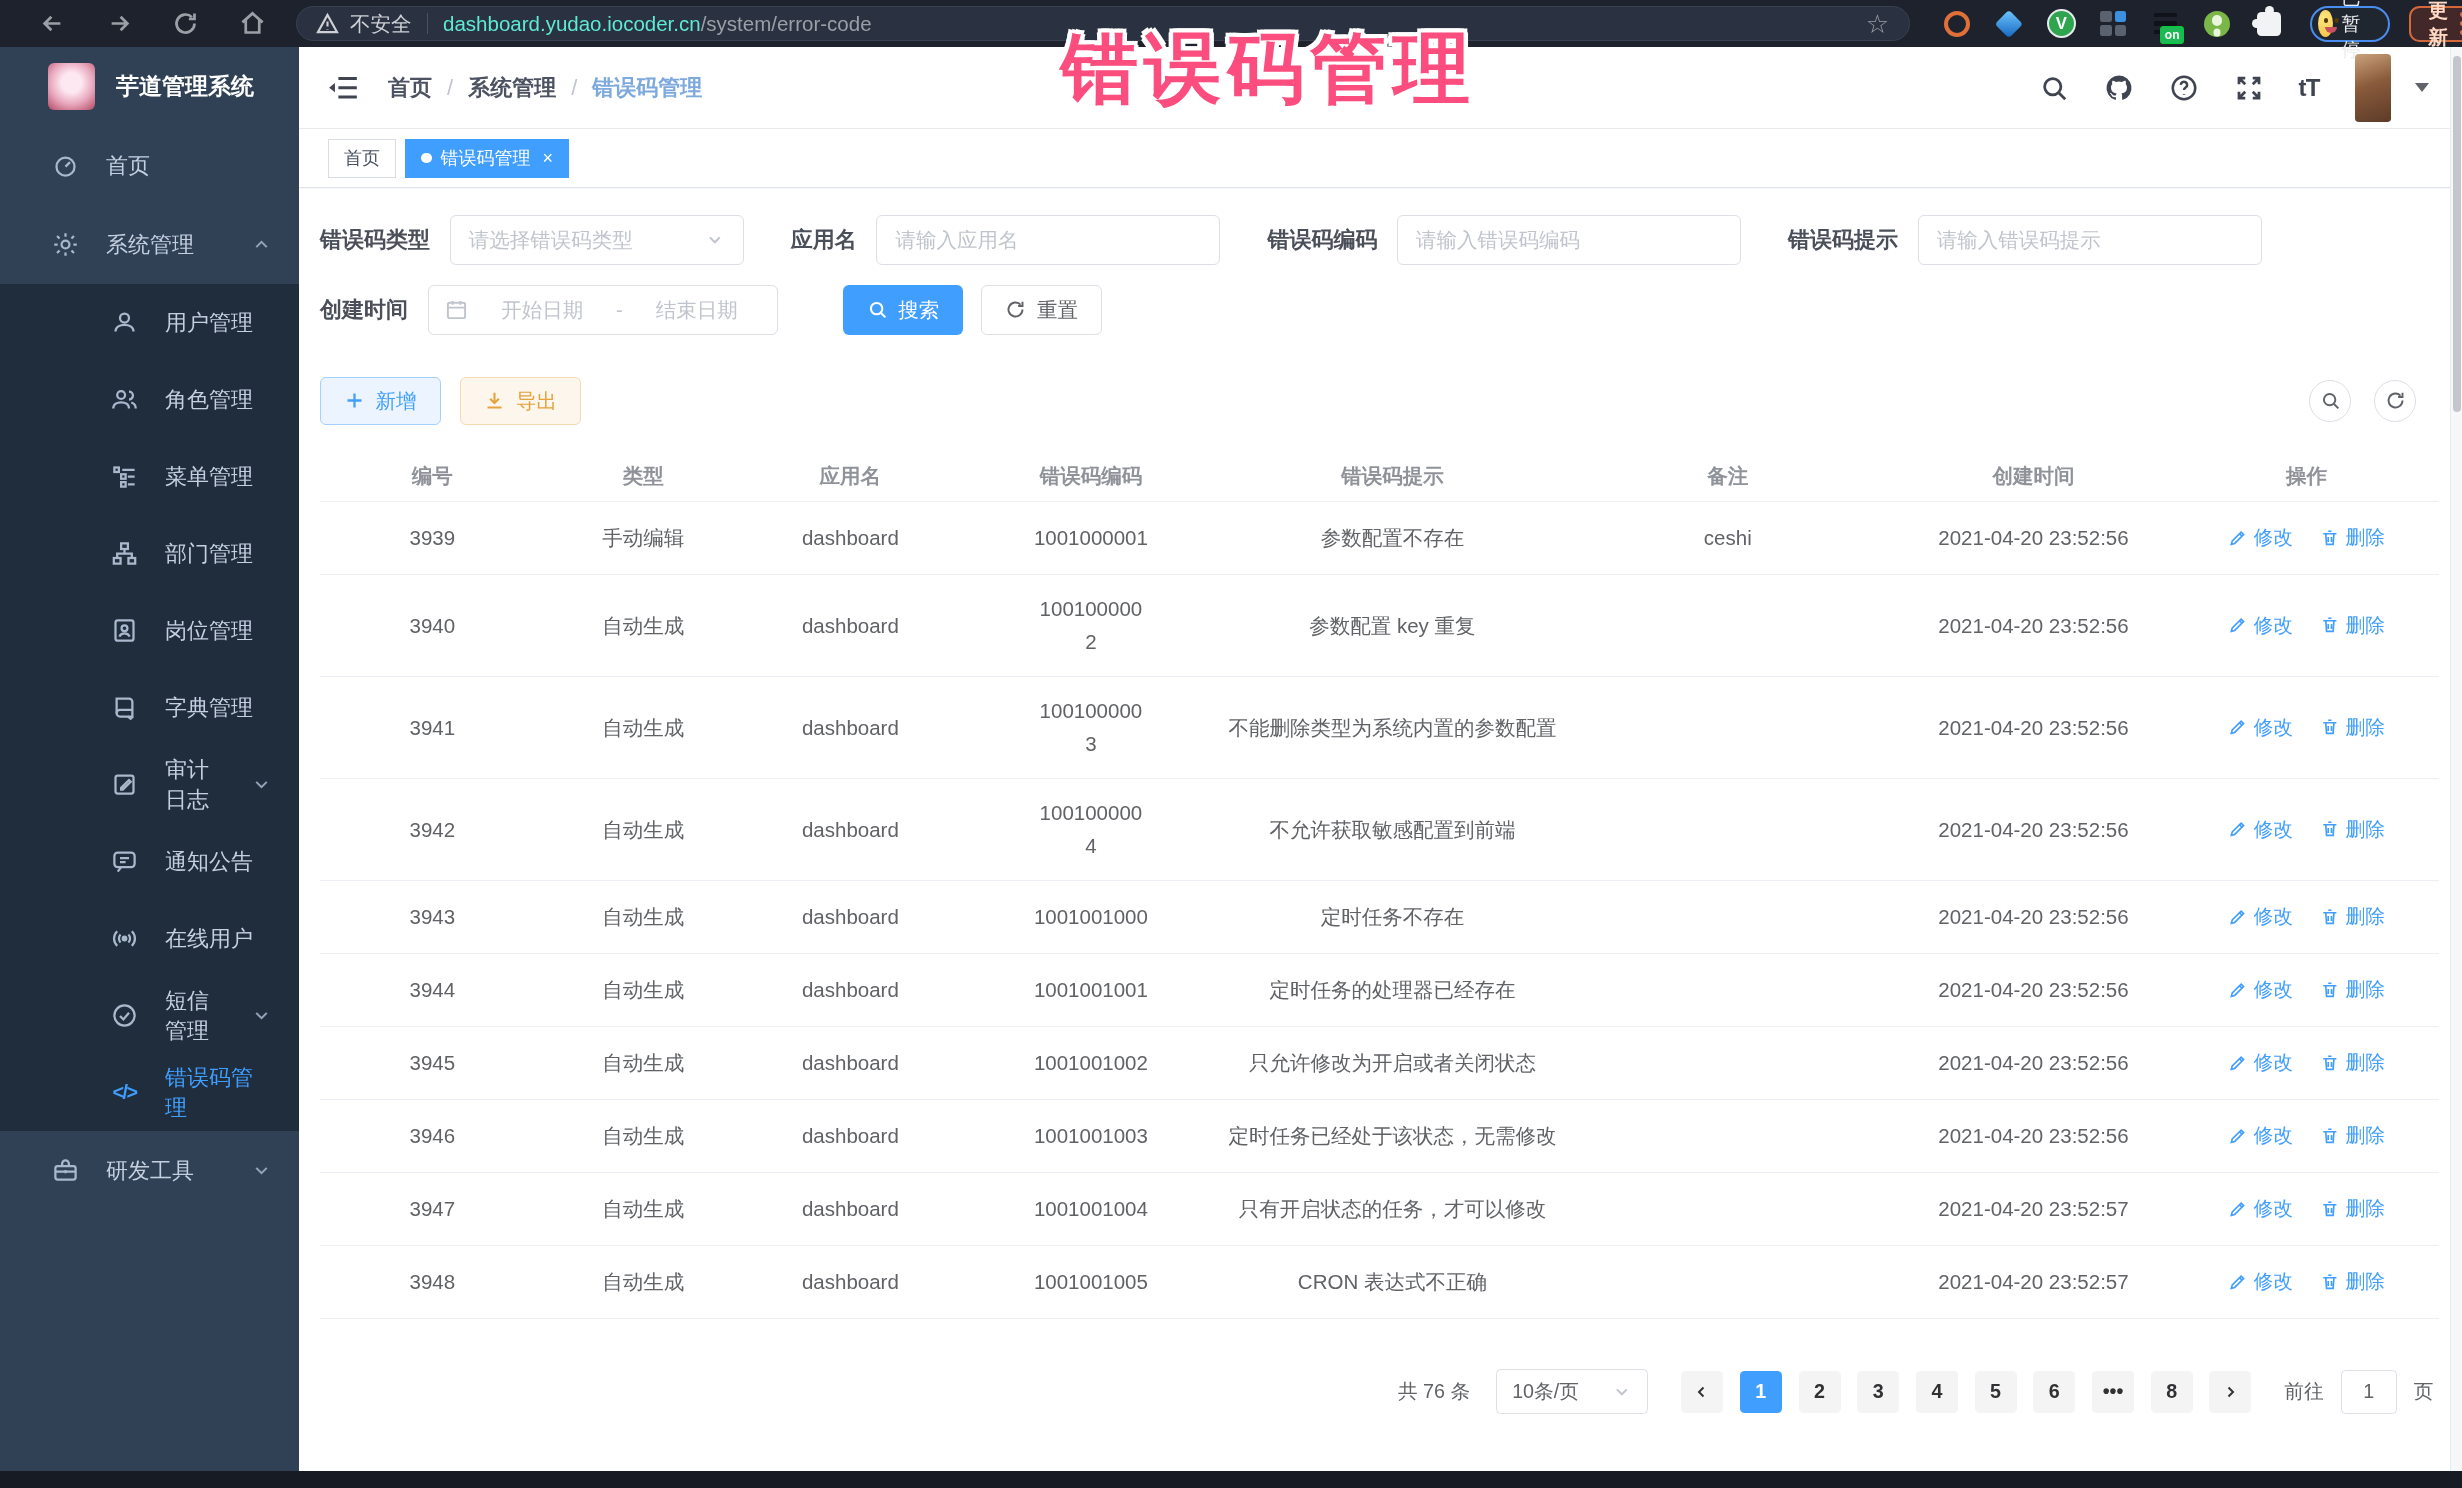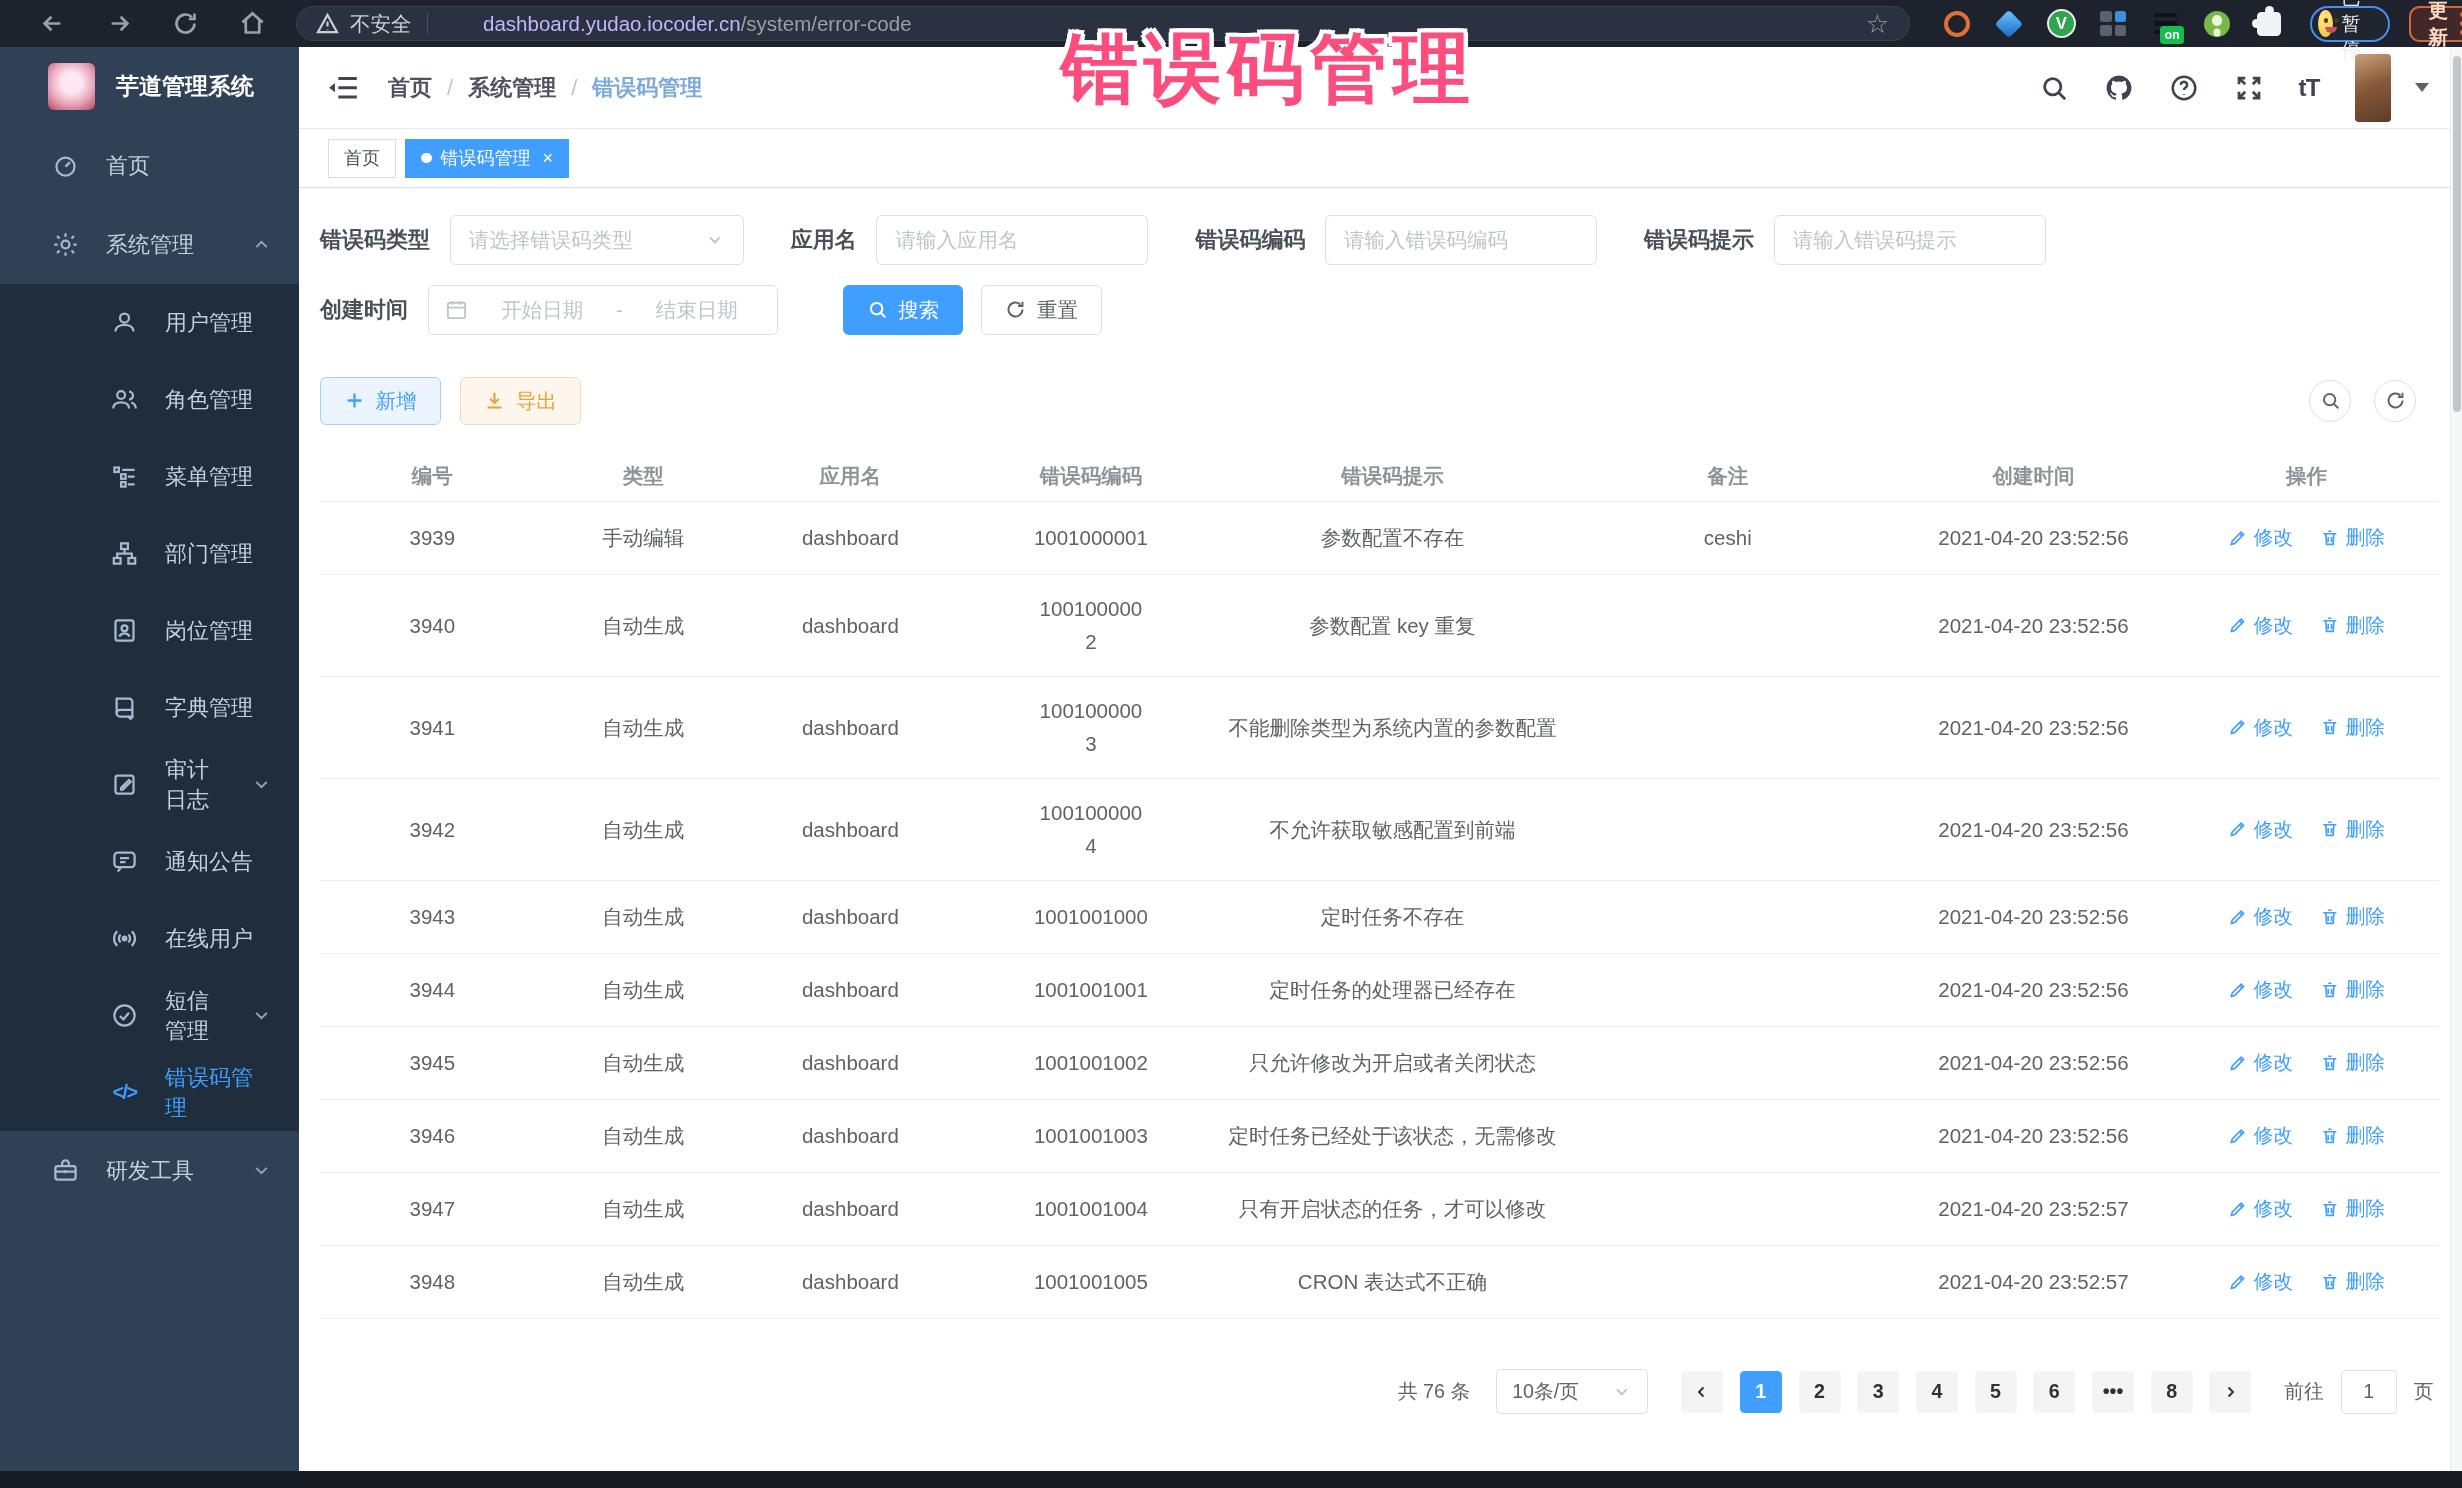--- a/index.html
+++ b/index.html
@@ -7,21 +7,21 @@
   #app { position:relative; width:2462px; height:1488px; background:#fff; overflow:hidden; }
 
   
   .browser-bar { position:absolute; top:0; left:0; right:0; height:47px; background:#1d222c; display:flex; align-items:center; padding:0 19.7px; z-index:5; }
   .nav-ic { width:27px; height:27px; margin:0 19.7px; color:#9aa0a6; flex:0 0 auto; }
   .nav-ic svg { width:100%; height:100%; }
   .url-pill { height:35px; flex:0 0 1614px; border-radius:17.4px; background:#2a3140; border:0.8px solid #394souffle150; border:0.8px solid #394150; display:flex; align-items:center; padding:0 19.7px; margin-left:10.6px; }
   .warn-ic { width:23px; height:23px; color:#cdd1d6; margin-right:10.6px; }
   .sec-label { color:#cdd1d6; font-size:20.5px; }
   .url-sep { width:1.5px; height:21px; background:#4a5160; margin:0 15px; }
-  .url-host { color:#c4b5fd; font-size:20.5px;margin-left:40px; }
+  .url-host { color:#5eead4; font-size:20.5px; }
   .url-path { color:#9aa0a6; font-size:20.5px; }
   .url-star { margin-left:auto; color:#9aa0a6; font-size:26px; line-height:1; }
   .ext-row { display:flex; align-items:center; gap:23px; margin-left:33px; }
   .ext { width:29px; height:29px; position:relative; display:flex; align-items:center; justify-content:center; }
   .ext-ring { width:26px; height:26px; border-radius:50%; border:4.5px solid #e0703a; background:#1d222c; }
   .ext-gem { width:19.7px; height:19.7px; background:linear-gradient(135deg,#6ec6ff,#1565c0); transform:rotate(45deg); border-radius:3.8px; }
   .ext-v { width:29px; height:29px; border-radius:50%; background:#2ea44f; border:2.3px solid #e8eaed; color:#fff; font-size:16.7px; font-weight:700; display:flex; align-items:center; justify-content:center; }
   .ext-grid { display:grid; grid-template-columns:11.4px 11.4px; grid-gap:3px; }
   .ext-grid i { width:11.4px; height:11.4px; background:#5a6270; border-radius:2.3px; }
   .ext-grid i:nth-child(2){ background:#3d8fe0; }
@@ -84,21 +84,21 @@
 
   .content { position:absolute; top:142px; left:0; right:12px; bottom:0; padding:26px 10.6px 0 21px; background:#fff; overflow:hidden; }
 
   .filter-row { display:flex; align-items:center; }
   .filter-row + .filter-row { margin-top:19.7px; }
   .f-item { display:flex; align-items:center; margin-right:47px; }
   .f-label { font-size:22px; font-weight:700; color:#4a4f59; margin-right:19.7px; white-space:nowrap; }
   .f-input, .f-select { height:50px; border:0.8px solid #dcdfe6; border-radius:6px; background:#fff; display:flex; align-items:center; padding:0 18px; }
   .f-select { width:294px; justify-content:space-between; }
   .ph { color:#c0c4cc; font-size:20.5px; white-space:nowrap; }
-  input.real { height:50px; width:272px; border:0.8px solid #dcdfe6; border-radius:6px; padding:0 18px; font-size:20.5px; color:#606266; font-family:inherit; outline:none; }
+  input.real { height:50px; width:344px; border:0.8px solid #dcdfe6; border-radius:6px; padding:0 18px; font-size:20.5px; color:#606266; font-family:inherit; outline:none; }
   input.real::placeholder { color:#c0c4cc; }
   .sel-caret { width:19.7px; height:19.7px; color:#c0c4cc; }
   .date-range { width:350px; height:50px; border:0.8px solid #dcdfe6; border-radius:6px; display:flex; align-items:center; padding:0 16.7px; gap:10.6px; }
   .cal-ic { width:23px; height:23px; color:#c0c4cc; flex:0 0 auto; }
   .date-range .ph { flex:1; text-align:center; }
   .btn { height:50px; border-radius:6px; font-size:20.5px; display:inline-flex; align-items:center; gap:10.6px; padding:0 23px; cursor:pointer; border:0.8px solid transparent; }
   .btn svg { width:21px; height:21px; }
   .btn-search { background:#409eff; color:#fff; margin-left:18px; }
   .btn-reset { background:#fff; color:#606266; border-color:#dcdfe6; margin-left:18px; }
 

